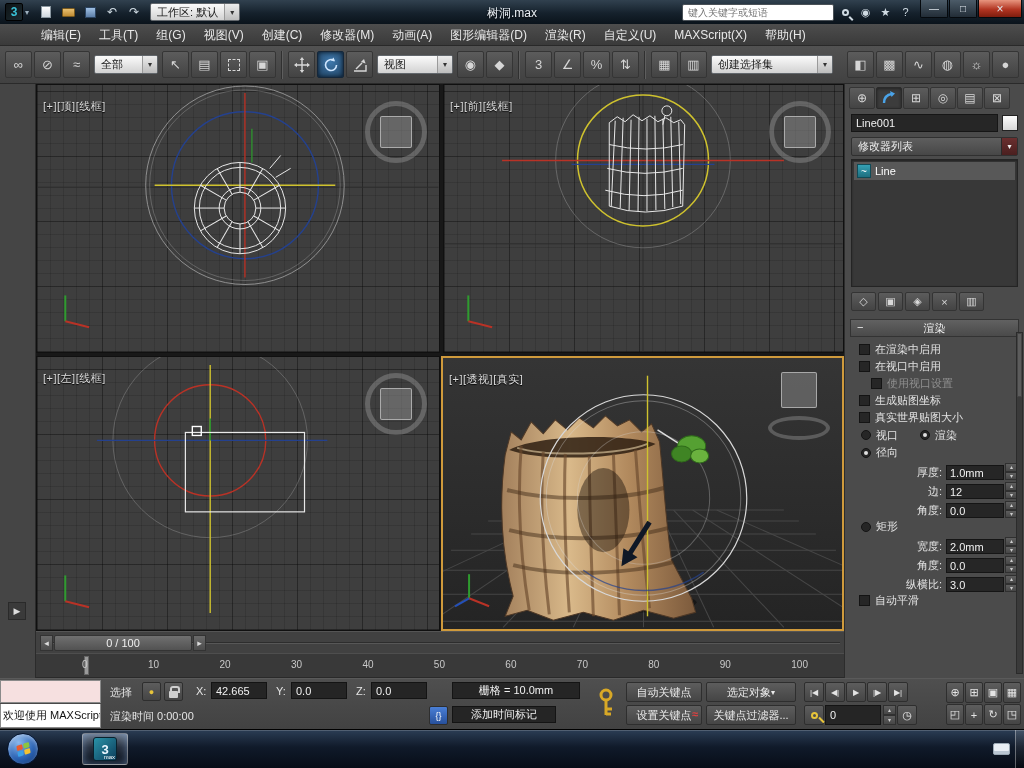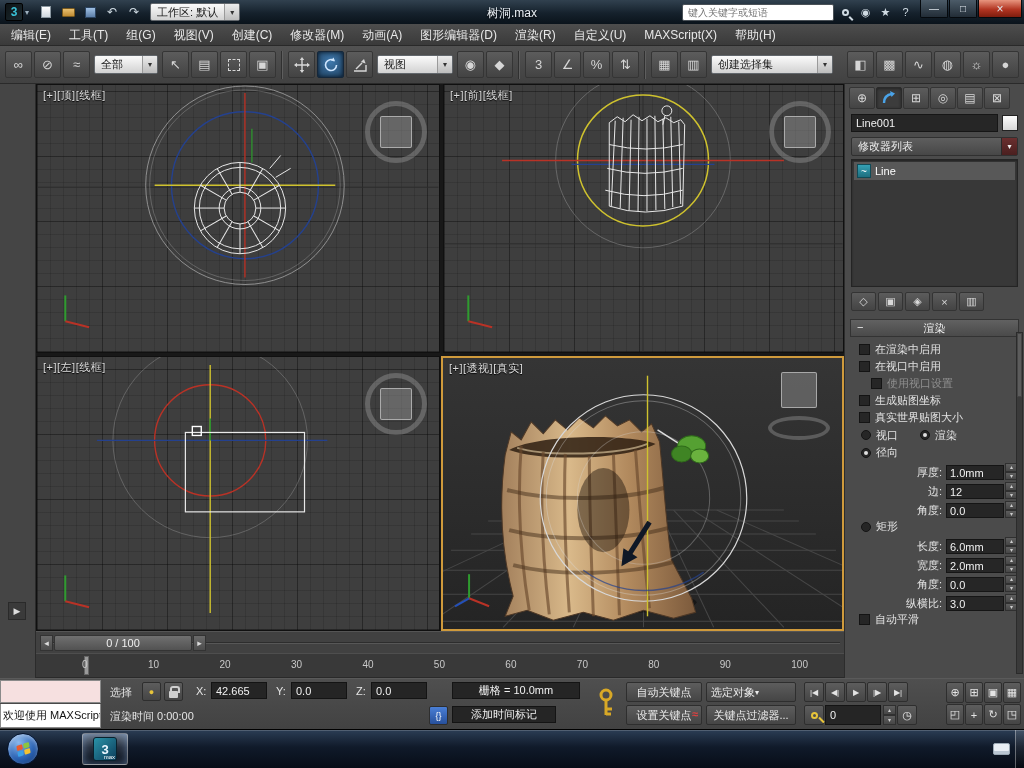--- a/index.html
+++ b/index.html
@@ -24,21 +24,21 @@
   .infocenter{margin-left:auto;display:flex;align-items:center;gap:3px}
   .search{width:152px;height:17px;border:1px solid #4a5157;border-radius:2px;background:#fff;font-size:10px;padding:0 5px;color:#333;font-family:"Liberation Sans",sans-serif}
   .tbico{width:17px;height:17px;display:flex;align-items:center;justify-content:center;color:#cfdae2;font-size:11px}
   .magglass{width:7px;height:7px;border:2px solid #cfdae2;border-radius:50%;position:relative}
   .magglass::after{content:"";position:absolute;width:2px;height:5px;background:#cfdae2;left:6px;top:5px;transform:rotate(-45deg)}
   .winbtns{position:absolute;top:0;right:2px;display:flex;height:18px;z-index:11}
   .winbtn{width:28px;height:18px;background:linear-gradient(#4c5b68,#222d37);border:1px solid #05090d;border-top:none;color:#dfe6ec;display:flex;align-items:center;justify-content:center;font-size:10px;border-radius:0 0 2px 2px;margin-left:1px}
   .winbtn.close{width:44px;background:linear-gradient(#e8957f,#b23522 55%,#7e1d0e);font-size:12px}
 
   
-  .menubar{position:absolute;top:24px;left:0;right:0;height:22px;background:linear-gradient(#4d4d4d,#3a3a3a);border-bottom:1px solid #292929;display:flex;align-items:center;padding:0 2px;z-index:9}
+  .menubar{position:absolute;top:24px;left:0;right:0;height:22px;background:linear-gradient(#4d4d4d,#3a3a3a);border-bottom:1px solid #292929;display:flex;align-items:center;padding:0 32px;z-index:9}
   .menuitem{padding:0 9px;color:#e8e8e8;font-size:12px;line-height:22px;white-space:nowrap}
 
   
   .maintb{position:absolute;top:46px;left:0;right:0;height:38px;background:linear-gradient(#525252,#414141);border-bottom:1px solid #2a2a2a;display:flex;align-items:center;padding:0 4px;z-index:9}
   .tbtn{width:27px;height:27px;margin:0 1px;border:1px solid #353535;border-radius:2px;background:linear-gradient(#5c5c5c,#434343);color:#d6d6d6;font-size:13px;display:flex;align-items:center;justify-content:center;flex:none}
   .tbtn.active{background:radial-gradient(circle at 50% 40%,#3f79ad,#1f405f);border-color:#15273a;box-shadow:inset 0 0 4px #0a1826}
   .tbsep{width:2px;height:28px;border-left:1px solid #303030;border-right:1px solid #5e5e5e;margin:0 4px;flex:none}
   .dashsq{width:12px;height:12px;border:1px dashed #d6d6d6}
   .rgroup{margin-left:auto;display:flex;align-items:center}
 
@@ -49,21 +49,21 @@
   .vp{position:absolute;overflow:hidden;border:1px solid #101010}
   .wire{background-color:#3e3e3e;background-image:
     repeating-linear-gradient(0deg, rgba(0,0,0,.28) 0 1px, transparent 1px 65px),
     repeating-linear-gradient(90deg, rgba(0,0,0,.28) 0 1px, transparent 1px 65px),
     repeating-linear-gradient(0deg, rgba(0,0,0,.12) 0 1px, transparent 1px 13px),
     repeating-linear-gradient(90deg, rgba(0,0,0,.12) 0 1px, transparent 1px 13px)}
   .vp-tl{left:0;top:0;width:404px;height:269px}
   .vp-tr{left:407px;top:0;width:401px;height:269px}
   .vp-bl{left:0;top:272px;width:404px;height:275px}
   .vp-persp{left:405px;top:272px;width:403px;height:275px;border:2px solid #cf9a3c;background:linear-gradient(#353535,#242424)}
-  .vplabel{position:absolute;top:3px;left:6px;color:#dcdcdc;font-size:11px;z-index:3;text-shadow:0 1px 1px #000;letter-spacing:.5px}
+  .vplabel{position:absolute;top:14px;left:6px;color:#dcdcdc;font-size:11px;z-index:3;text-shadow:0 1px 1px #000;letter-spacing:.5px}
   .vp svg{position:absolute;inset:0;width:100%;height:100%}
   .vcube{position:absolute;top:16px;right:12px;width:62px;height:62px;z-index:2}
   .vcube .ring{position:absolute;inset:0;border:5px solid rgba(185,185,185,.32);border-radius:50%}
   .vcube .face{position:absolute;left:50%;top:50%;transform:translate(-50%,-50%);width:32px;height:32px;background:rgba(168,168,168,.38);border:1px solid rgba(228,228,228,.55);border-radius:2px}
   .vcube.persp .ring{top:auto;bottom:-4px;height:24px;border-width:4px;border-radius:50%}
   .vcube.persp .face{top:16px;width:36px;height:36px}
 
   
   .cmdpanel{position:absolute;left:844px;top:84px;width:180px;height:594px;background:#4b4b4b;border-left:1px solid #2c2c2c;z-index:8}
   .ptabs{display:flex;padding:3px 4px 2px 4px;gap:1px}
@@ -522,28 +522,20 @@
         <span class="sparr">
           <span>▴</span>
           <span>▾</span>
         </span>
       </div>
     <div class="radiorow" style="padding-left:14px;height:17px">
       <span class="radio"></span>
         <span>矩形</span>
     </div>
     <div class="sprow">
-        <span class="splabel">长度:</span>
-        <span class="spfield">6.0mm</span>
-        <span class="sparr">
-          <span>▴</span>
-          <span>▾</span>
-        </span>
-      </div>
-    <div class="sprow">
         <span class="splabel">宽度:</span>
         <span class="spfield">2.0mm</span>
         <span class="sparr">
           <span>▴</span>
           <span>▾</span>
         </span>
       </div>
     <div class="sprow">
         <span class="splabel">角度:</span>
         <span class="spfield">0.0</span>
@@ -619,21 +611,21 @@
 
   <span style="position:absolute;left:596px;top:8px"><svg width="20" height="32" viewBox="0 0 20 32">
         <circle cx="10" cy="8" r="5" fill="none" stroke="#d8a826" stroke-width="3"></circle>
         <line x1="10" y1="13" x2="10" y2="28" stroke="#d8a826" stroke-width="3"></line>
         <line x1="10" y1="22" x2="16" y2="22" stroke="#d8a826" stroke-width="3"></line>
         <line x1="10" y1="27" x2="15" y2="27" stroke="#d8a826" stroke-width="3"></line>
       </svg></span>
   <span class="sb-btn" style="left:626px;top:3px;width:76px">自动关键点</span>
   <span class="sb-btn" style="left:626px;top:26px;width:76px">设置关键点</span>
 
-  <span class="sb-btn" style="left:706px;top:3px;width:90px;justify-content:flex-start;padding:0 4px">
+  <span class="sb-btn" style="left:706px;top:3px;width:90px;justify-content:center;padding:0 4px">
       <span>选定对象</span>
       <span style="font-size:8px">▾</span>
     </span>
   <span class="sb-text" style="left:692px;top:29px;color:#e04040;font-weight:bold">≈</span>
   <span class="sb-btn" style="left:706px;top:26px;width:90px">关键点过滤器...</span>
 
   <div class="pbgrp" style="left:804px;top:3px">
     <span class="pbtn">|◀</span>
     <span class="pbtn">◀|</span>
     <span class="pbtn">▶</span>

